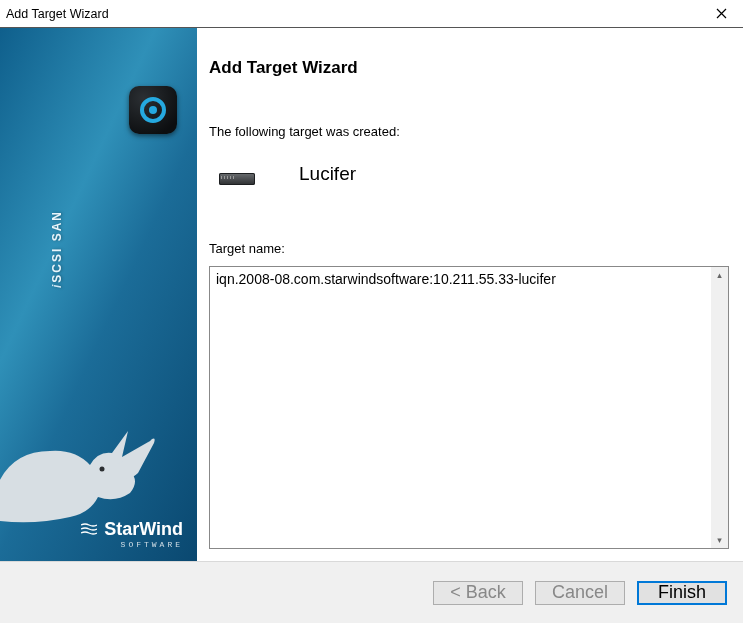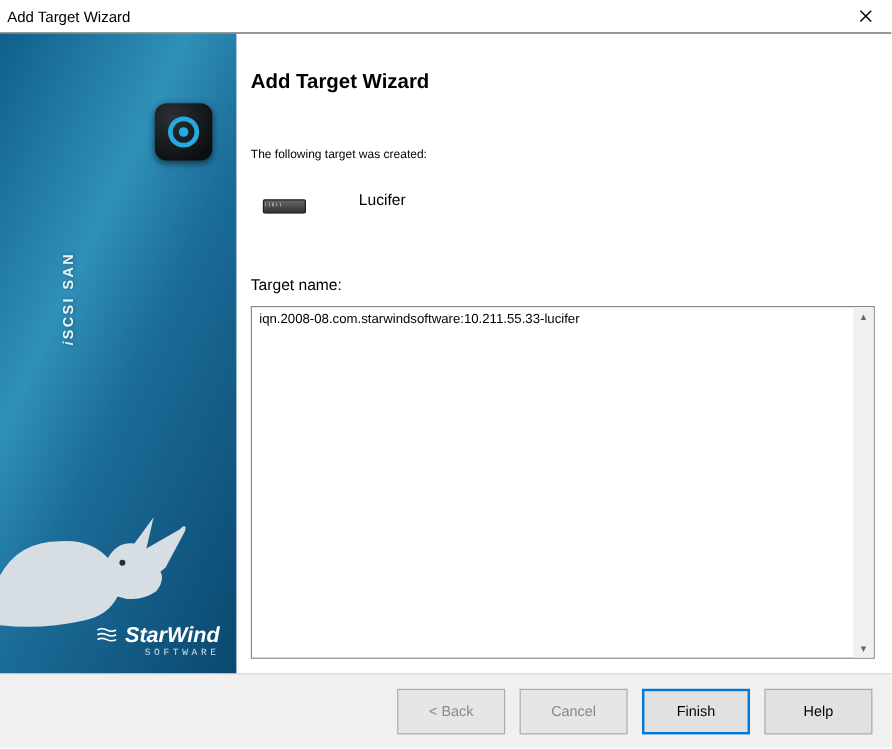--- a/index.html
+++ b/index.html
@@ -27,49 +27,49 @@
     position:absolute; top:58px; right:20px; width:48px; height:48px;
     border-radius:10px; background:radial-gradient(circle at 30% 25%, #2b2f33 0%, #0c0e10 80%);
     display:flex; align-items:center; justify-content:center;
     box-shadow:0 2px 5px rgba(0,0,0,.5);
   }
   .sidebar .app-icon .ring{ width:26px;height:26px;border:4px solid #25a9e0;border-radius:50%; display:flex;align-items:center;justify-content:center;}
   .sidebar .app-icon .dot{width:8px;height:8px;background:#25a9e0;border-radius:50%;}
   .sidebar .footer {
     position:absolute; bottom:12px; right:14px; text-align:right; color:#fff;
   }
-  .sidebar .footer .sw{ font-size:18px; font-weight:700; font-style:italic;}
+  .sidebar .footer .sw{ font-size:18px; font-weight:700; }
   .sidebar .footer .tag{ font-size:8px; letter-spacing:3px; opacity:.8;font-family:Liberation Mono, monospace;}
   .sidebar .footer .wave{ display:inline-block; margin-right:4px;}
   .rhino {
     position:absolute; left:-20px; bottom:30px;
   }
 
   .content { flex:1; padding: 10px 14px 12px 12px; display:flex; flex-direction:column; }
   .content h1 { font-size:17px; font-weight:700; color:#000; margin-top:20px; margin-bottom:46px;}
-  .content .sub { font-size:10px; color:#000; margin-bottom:18px;}
+  .content .sub { font-size:13px; color:#000; margin-bottom:18px;}
   .created-row { display:flex; align-items:center; gap:44px; margin-left:10px; margin-bottom:46px;}
   .server-icon { width:36px; height:12px; border-radius:2px;
     background:linear-gradient(#6b6e71,#2c2e30);
     box-shadow:inset 0 0 0 1px #1c1e20;
     position:relative; margin-top:6px;}
   .server-icon::before{content:"";position:absolute;left:2px;top:3px;width:14px;height:3px;
     background:repeating-linear-gradient(90deg,#999 0 1px,transparent 1px 3px);}
-  .created-label { font-size:13px; color:#000; transform:translateY(-10px);margin-top:16px; }
+  .created-label { font-size:19px; color:#000; transform:translateY(-10px);margin-top:16px; }
 
   .field-label { font-size:13px; color:#000; margin-bottom:10px; }
   .textbox-wrap { flex:1; position:relative; border:1px solid #888; background:#fff; min-height:252px; }
-  .textbox { width:100%; height:100%; padding:4px 18px 4px 6px; border:none; resize:none; font-size:11px; color:#000; background:transparent; outline:none; }
+  .textbox { width:100%; height:100%; padding:4px 18px 4px 6px; border:none; resize:none; font-size:14px; color:#000; background:transparent; outline:none; }
   .sb { position:absolute; right:0; top:0; bottom:0; width:17px; background:#f0f0f0; display:flex; flex-direction:column; justify-content:space-between; align-items:center;}
   .sb .ar{ width:15px;height:16px; display:flex;align-items:center;justify-content:center;color:#666;font-size:9px;}
 
   .closing { margin-top:18px; font-size:13px; color:#000;}
 
   .footer-bar { height:62px; background:#f0f0f0; border-top:1px solid #d9d9d9; display:flex; align-items:center; justify-content:flex-end; padding:0 16px 0 0; gap:12px;}
-  .btn { width:90px; height:38px; font-size:12px; background:#e1e1e1; border:1px solid #adadad; display:flex; align-items:center; justify-content:center; cursor:pointer;}
+  .btn { width:90px; height:24px; font-size:18px; background:#e1e1e1; border:1px solid #adadad; display:flex; align-items:center; justify-content:center; cursor:pointer;}
   .btn.disabled { color:#888; background:#e6e6e6; cursor:default;}
   .btn.primary { border:2px solid #0078d7; background:#e1e1e1; color:#000;}
 </style>
 </head>
 <body>
 
 <div class="titlebar">
   <div class="title">Add Target Wizard</div>
   <div class="close">
     <svg width="11" height="11" viewBox="0 0 11 11">
@@ -123,14 +123,13 @@
         <div class="ar">▾</div>
       </div>
     </div>
   </div>
 </div>
 
 <div class="footer-bar">
   <div class="btn disabled">&lt; Back</div>
   <div class="btn disabled">Cancel</div>
   <div class="btn primary">Finish</div>
-  <div class="btn">Help</div>
 </div>
 
 </body></html>

